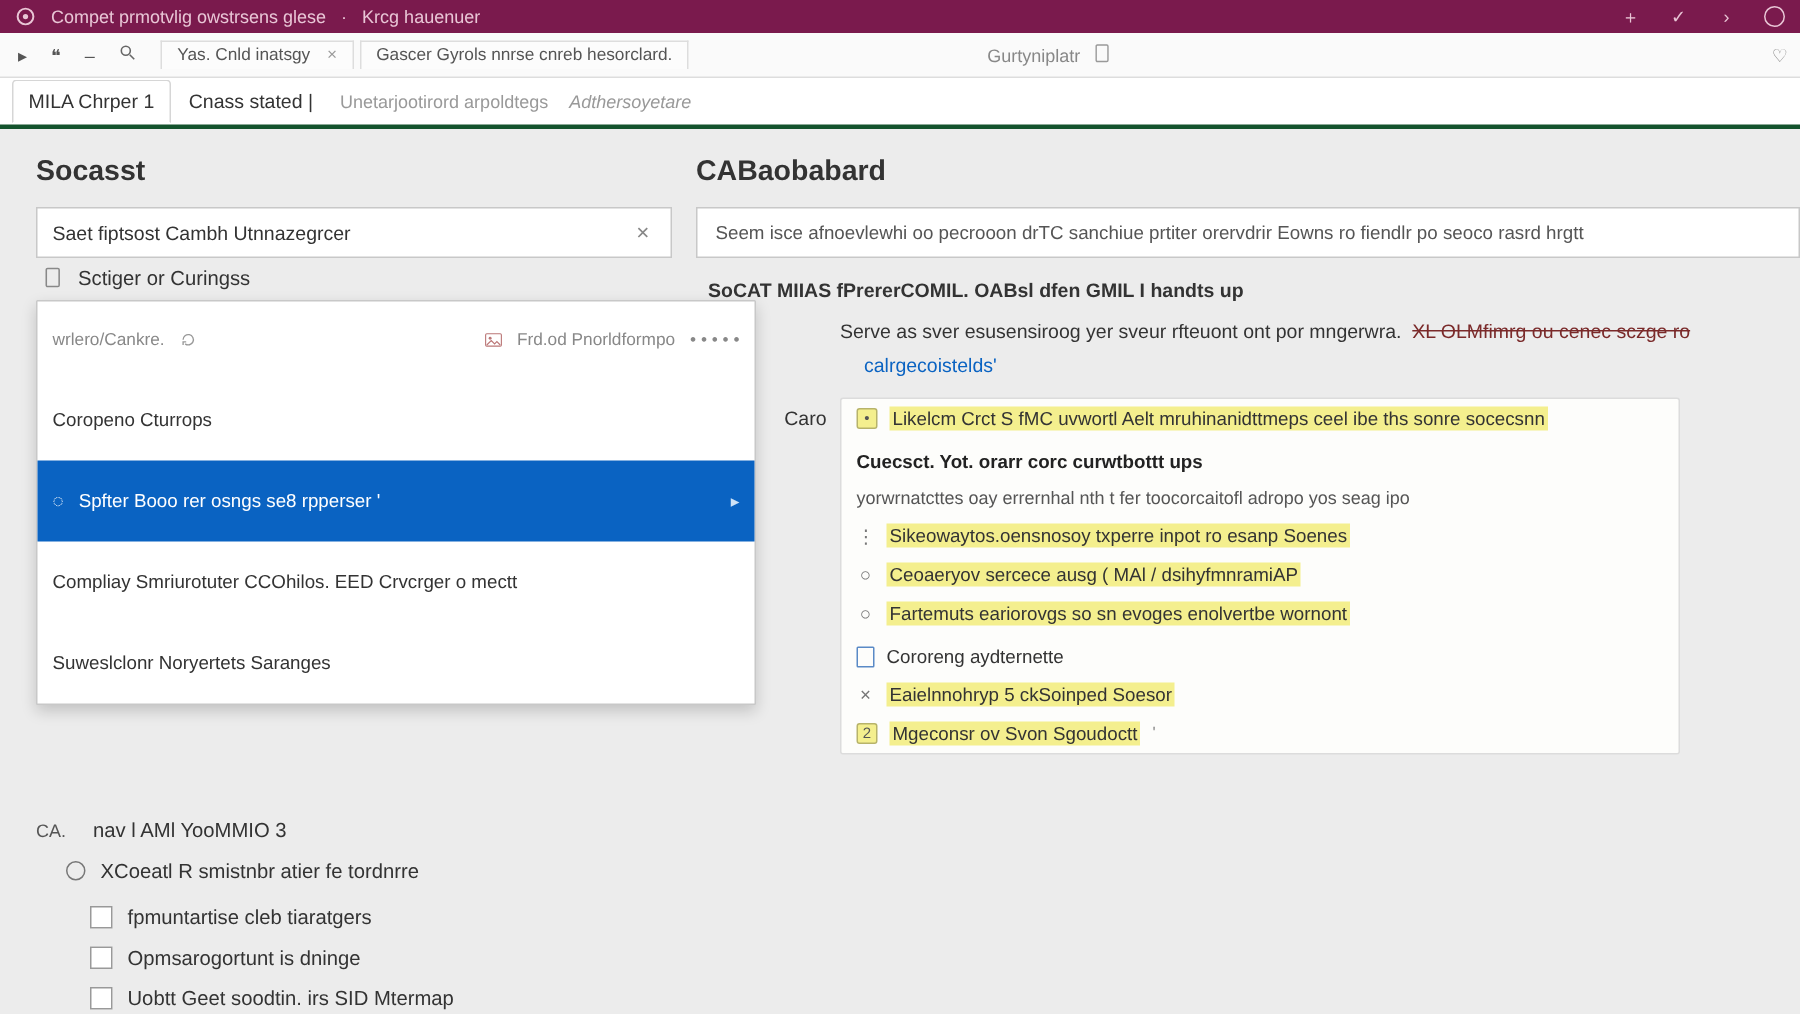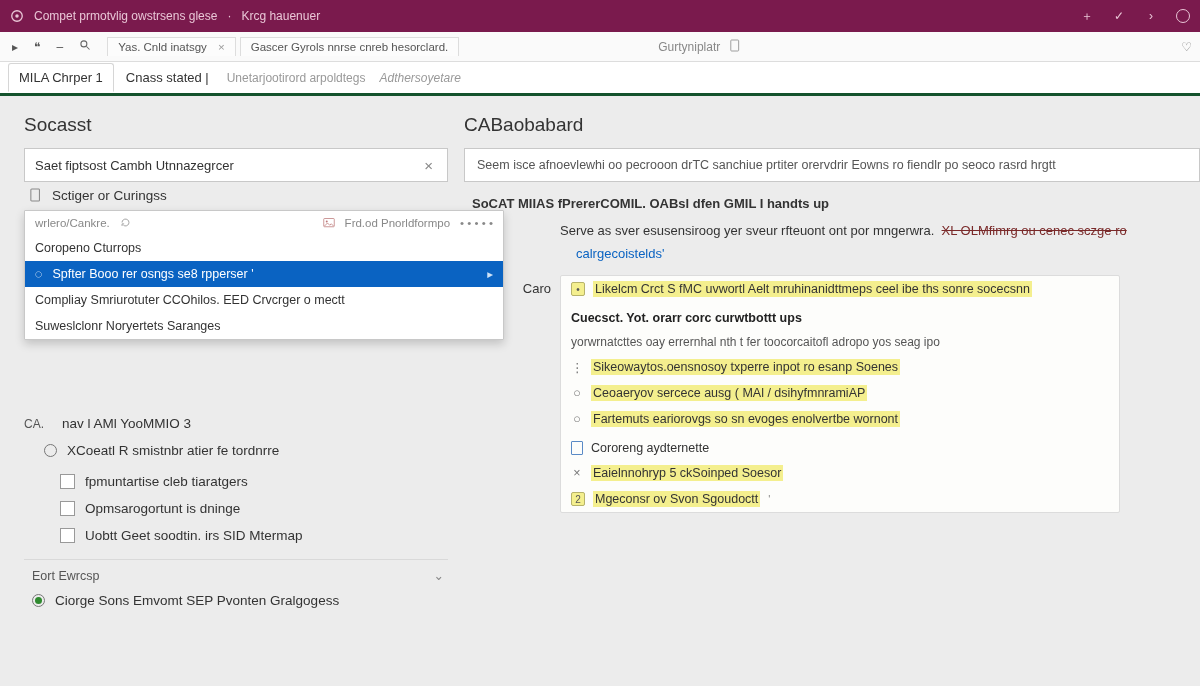--- a/index.html
+++ b/index.html
@@ -1,43 +1,43 @@
 <!DOCTYPE html>
 <html><head>
 <meta charset="utf-8">
 <style>
   * { box-sizing: border-box; margin: 0; padding: 0; font-family: "Segoe UI", Arial, sans-serif; }
   html, body { width: 1200px; height: 686px; overflow: hidden; background: #fff; }
-  .titlebar { height: 32px; background: #7a1a4d; color: #e9c6d6; display: flex; align-items: center; padding: 0 10px; font-size: 12px; gap: 14px; }
+  .titlebar { height: 22px; background: #7a1a4d; color: #e9c6d6; display: flex; align-items: center; padding: 0 10px; font-size: 12px; gap: 14px; }
   .titlebar .tb-left { display: flex; align-items: center; gap: 10px; flex: 1; }
   .titlebar .tb-right { display: flex; align-items: center; gap: 18px; }
   .tb-icon { width: 14px; height: 14px; display: inline-flex; align-items: center; justify-content: center; color: #e9c6d6; }
   .tb-circle { width: 14px; height: 14px; border: 1.5px solid #e9c6d6; border-radius: 50%; }
   .toolbar { height: 30px; background: #fafafa; border-bottom: 1px solid #ddd; display: flex; align-items: center; padding: 0 8px; font-size: 12px; color: #666; gap: 8px; }
   .toolbar .tool-btn { padding: 2px 4px; color: #555; }
   .toolbar .tabstrip { display: flex; align-items: center; gap: 4px; margin-left: 4px; }
   .toolbar .tab { padding: 3px 10px; border: 1px solid #ddd; border-bottom: none; background: #fcfcfc; color: #555; font-size: 11.5px; max-width: 320px; white-space: nowrap; overflow: hidden; }
   .toolbar .tab .x { color: #999; margin-left: 8px; }
   .toolbar .right { margin-left: auto; display: flex; align-items: center; gap: 10px; color: #888; }
   .ribbon { height: 34px; border-bottom: 3px solid #14532d; display: flex; align-items: center; gap: 2px; padding: 0 8px; font-size: 13px; color: #333; }
   .ribbon .rtab { padding: 6px 10px; }
   .ribbon .rtab.active { border: 1px solid #d6d6d6; border-bottom: 1px solid #fff; background: #fff; border-radius: 3px 3px 0 0; }
   .ribbon .rtext { color: #999; font-size: 12px; padding: 0 6px; }
   .workspace { display: flex; height: calc(686px - 32px - 30px - 34px); background: #ececec; }
   .leftcol { width: 460px; padding: 18px 12px 0 24px; }
   .rightcol { flex: 1; padding: 18px 0 0 4px; position: relative; }
-  h2.panel { font-size: 19px; font-weight: 400; color: #333; margin-bottom: 12px; }
+  h2.panel { font-size: 19px; font-weight: 700; color: #333; margin-bottom: 12px; }
   .searchbox { display: flex; align-items: center; background: #fff; border: 1px solid #c8c8c8; height: 34px; padding: 0 10px; font-size: 13px; color: #555; }
   .searchbox input { flex: 1; border: none; outline: none; font-size: 13px; color: #333; background: transparent; }
   .searchbox .clear { color: #888; font-size: 15px; padding: 0 4px; }
   .section-label { font-size: 13px; font-weight: 600; color: #444; margin: 12px 0 6px 2px; }
   .tree-item { display: flex; align-items: center; gap: 8px; font-size: 13.5px; color: #333; padding: 5px 4px; }
   .tree-item .ico { width: 16px; height: 16px; display: inline-flex; align-items: center; justify-content: center; color: #777; }
   .dropdown { position: relative; background: #fff; border: 1px solid #c8c8c8; border-radius: 1px; box-shadow: 0 4px 10px rgba(0,0,0,.18); margin-top: 2px; }
-  .dd-row { display: flex; align-items: flex-end; font-size: 12.5px; color: #333; padding: 6px 10px; gap: 10px; }
+  .dd-row { display: flex; align-items: flex-end; font-size: 12.5px; color: #333; padding: 20px 10px; gap: 10px; }
   .dd-row.muted { color: #888; font-size: 11.5px; }
   .dd-row.sel { background: #0a63c2; color: #fff; }
   .dd-row .cat { margin-left: auto; color: #888; font-size: 11.5px; }
   .dd-row.sel .cat { color: #cfe3f7; }
   .dd-suffix { position: absolute; right: -48px; top: 70px; font-size: 13px; color: #333; }
   .below-list { margin-top: 70px; }
   .radio-row, .check-row, .plain-row { display: flex; align-items: center; gap: 10px; font-size: 13.5px; color: #333; padding: 6px 2px 6px 20px; }
   .check-row { padding-left: 36px; }
   .sq { width: 15px; height: 15px; border: 1px solid #999; background: #fff; display: inline-block; }
   .sq.doc { border-color: #999; }

